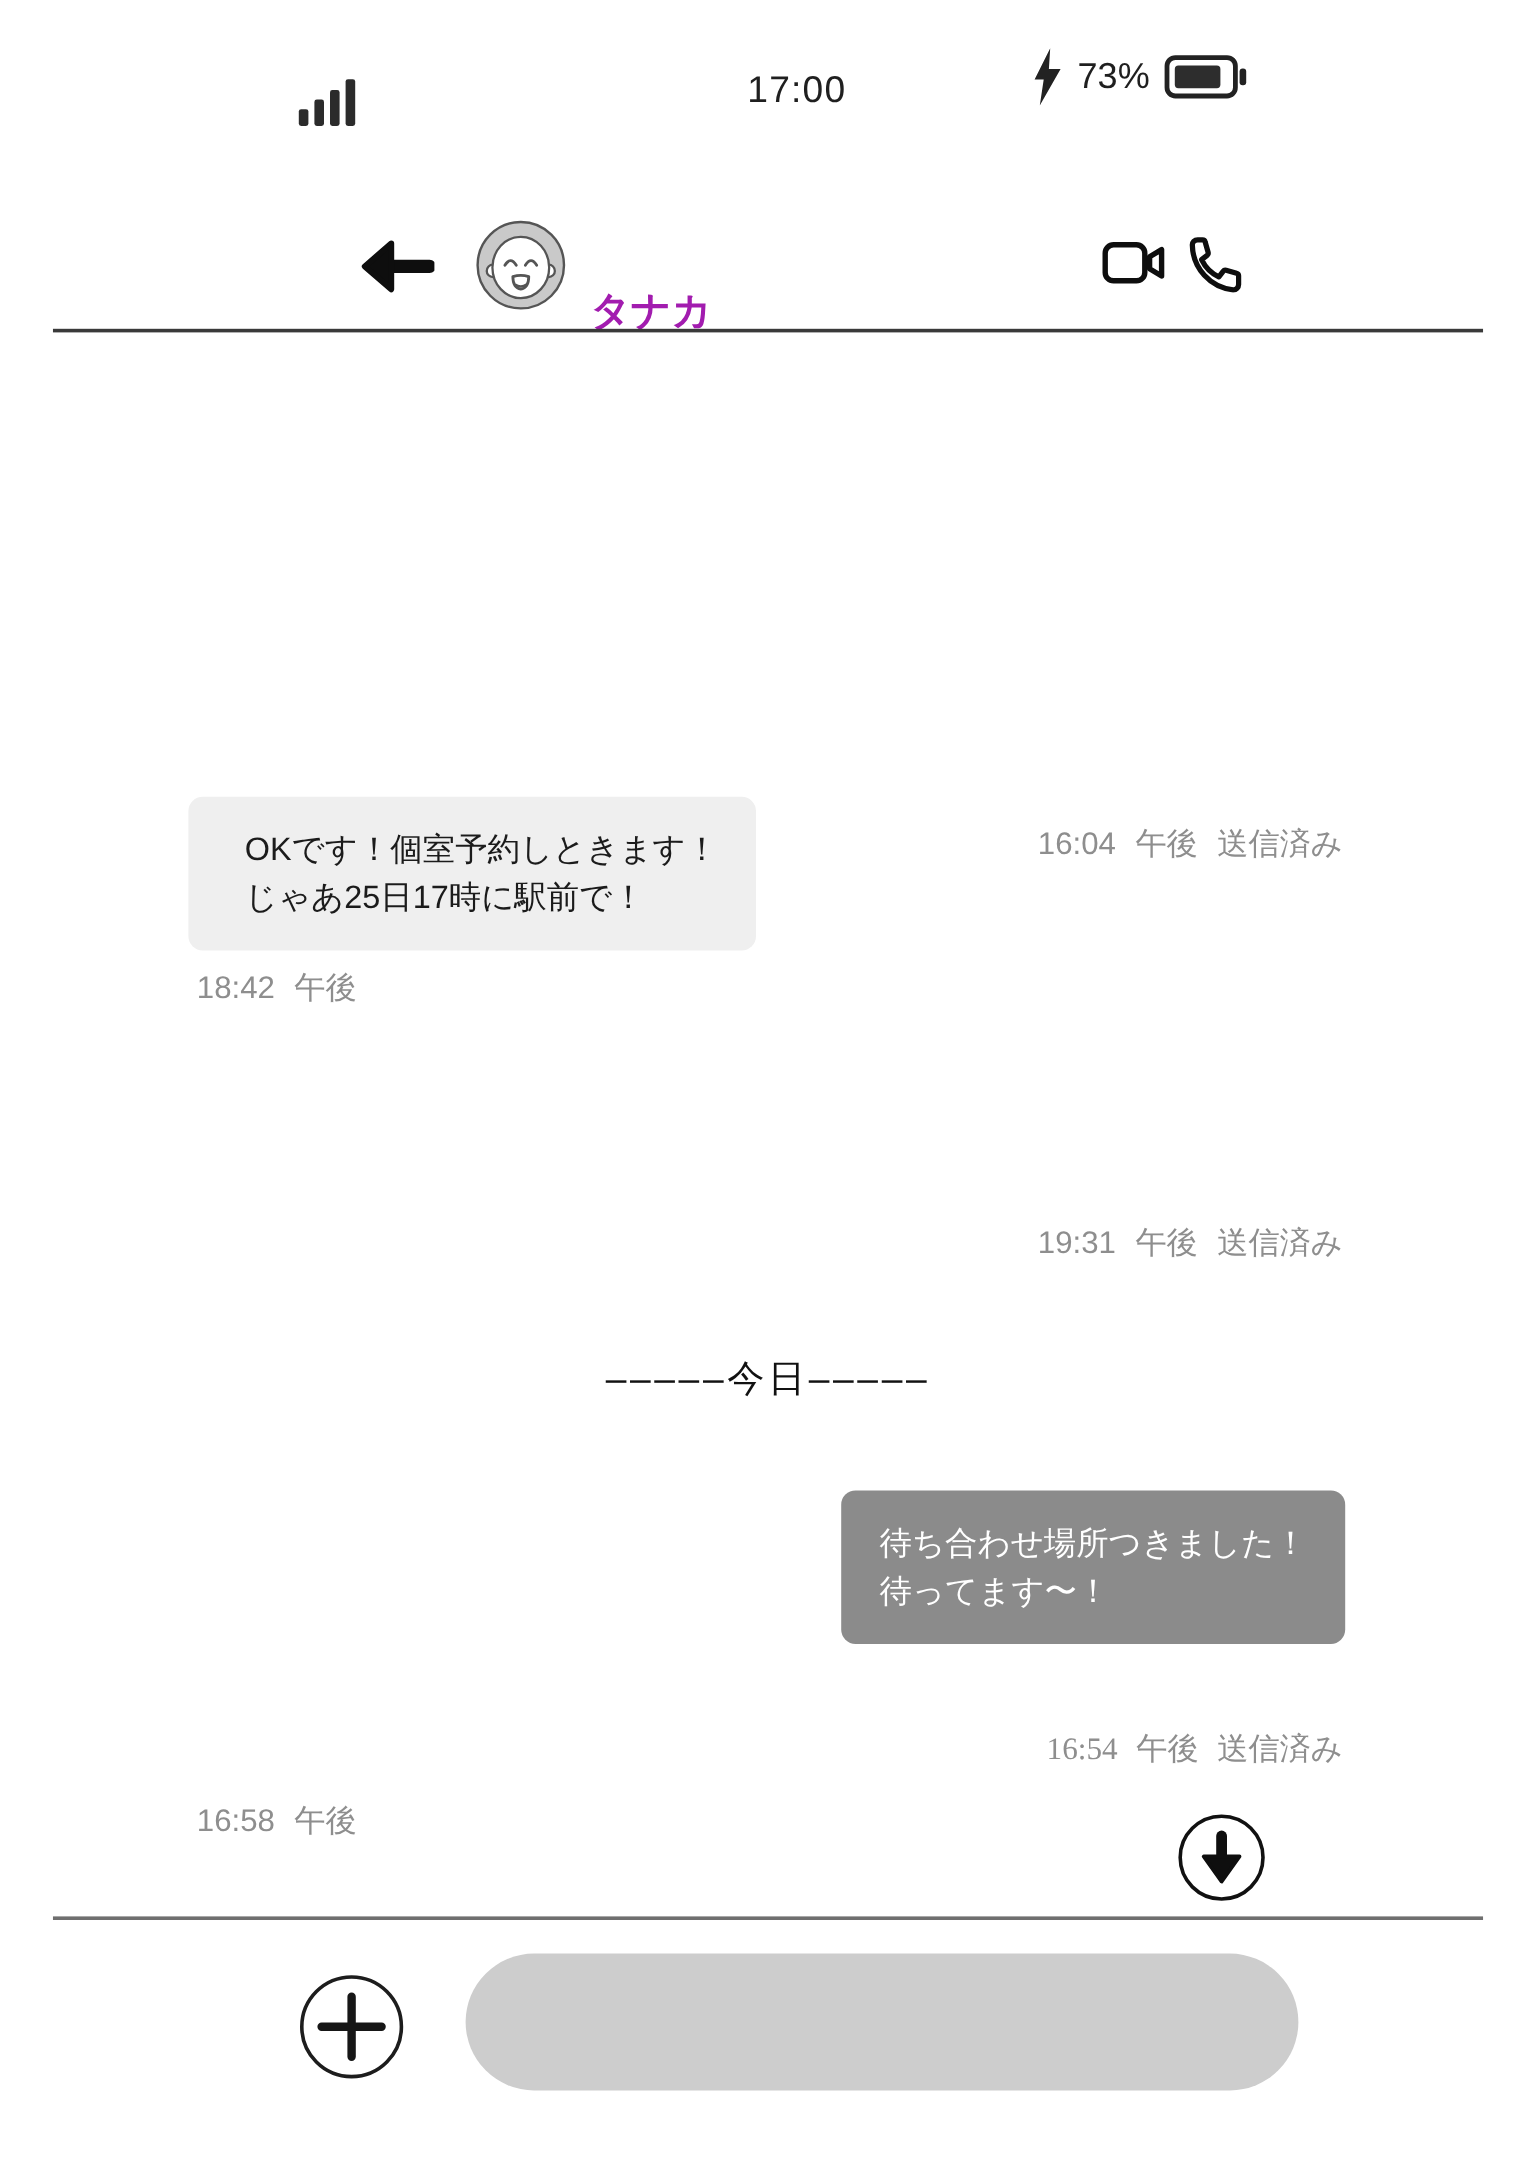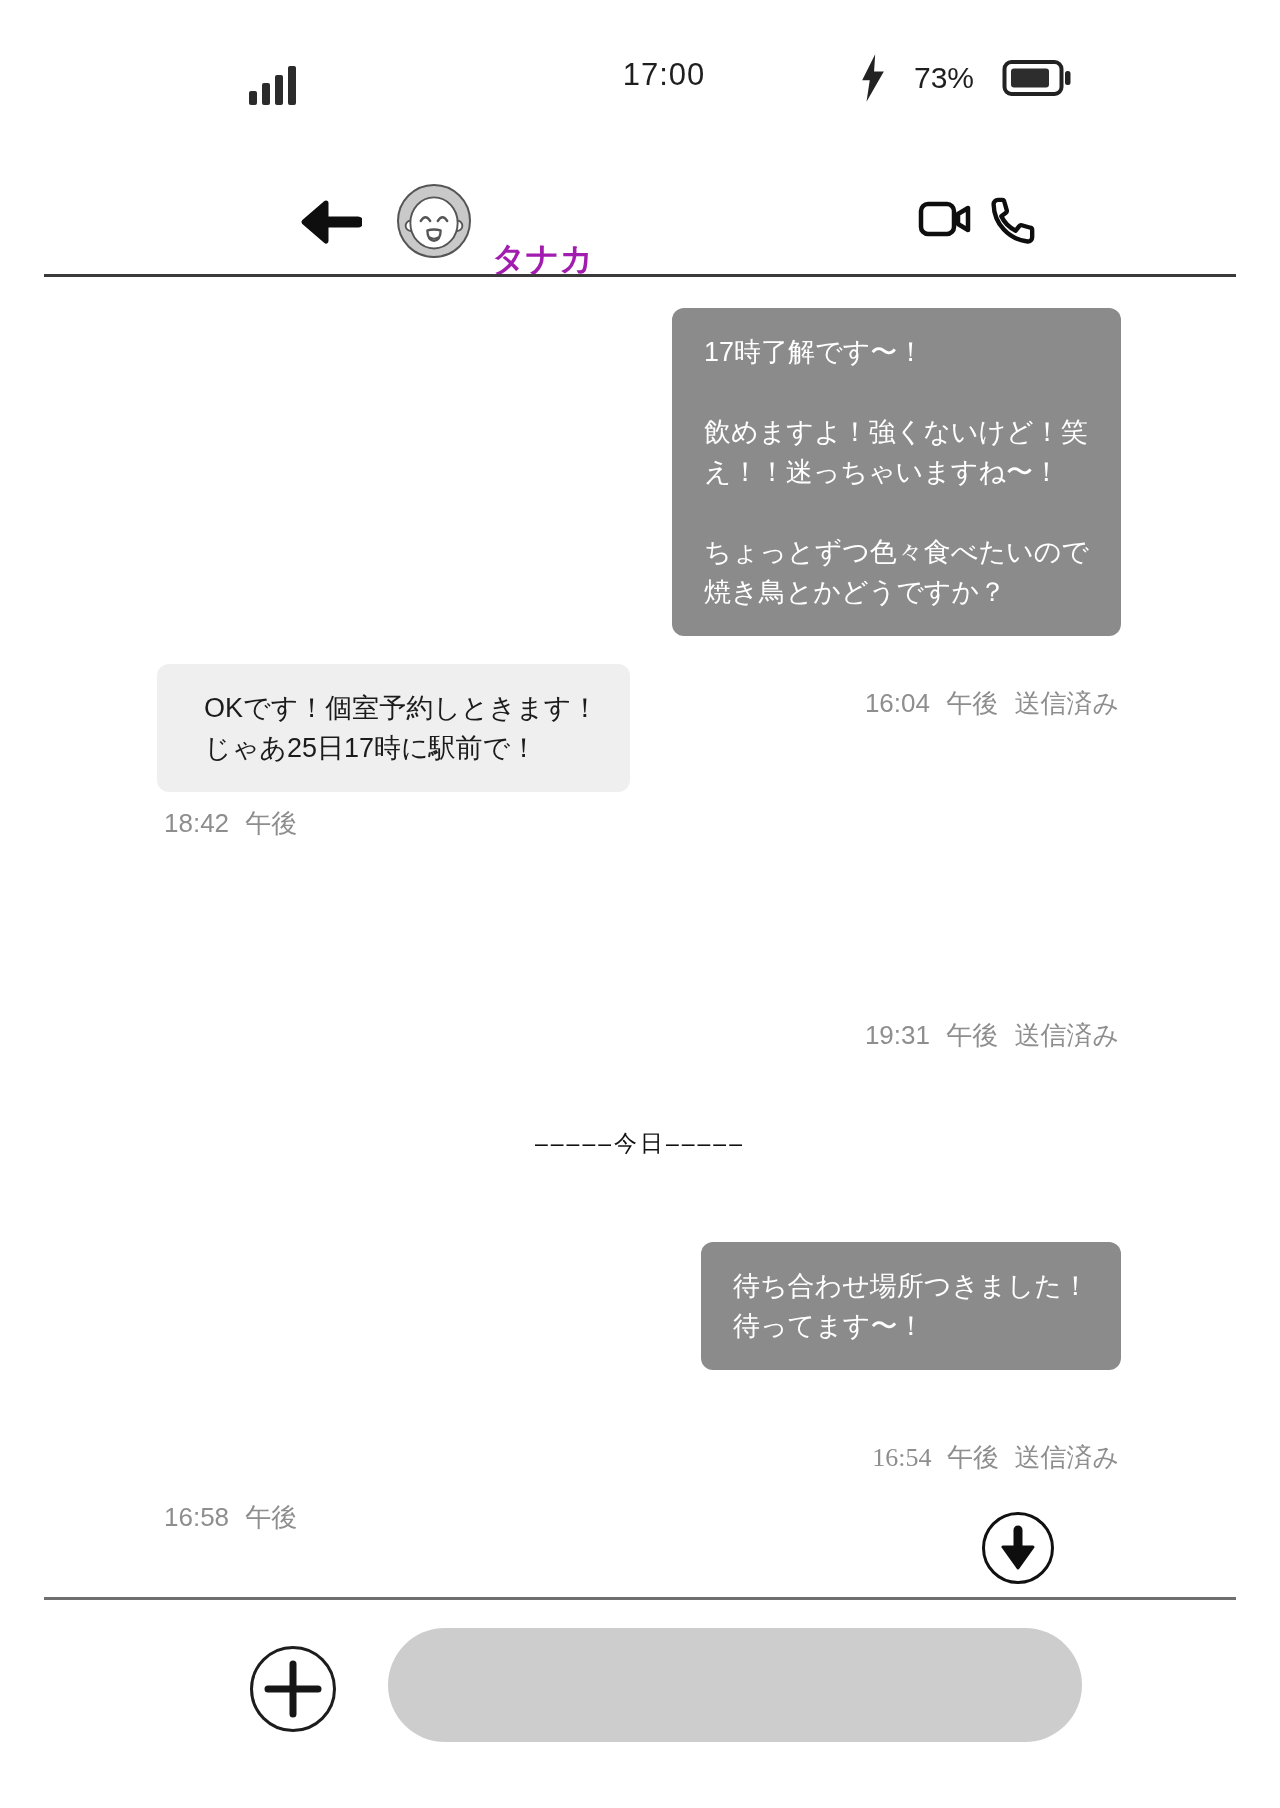--- a/index.html
+++ b/index.html
@@ -8,42 +8,42 @@
     background:#ffffff;overflow:hidden;
     font-family:"Liberation Sans","DejaVu Sans",sans-serif;
     color:#1b1b1b;
   }
   
   .signal{position:absolute;left:205px;top:66px;display:flex;align-items:flex-end;gap:5px;}
   .signal span{display:block;width:8px;background:#2b2b2b;border-radius:2px;}
   .signal .b1{height:14px}.signal .b2{height:22px}.signal .b3{height:30px}.signal .b4{height:39px}
   .status-time{position:absolute;left:540px;top:57px;width:160px;text-align:center;
     font-size:31px;color:#1f1f1f;letter-spacing:1px;}
-  .battery-group{position:absolute;left:816px;top:54px;display:flex;align-items:center;gap:28px;}
+  .battery-group{position:absolute;left:816px;top:40px;display:flex;align-items:center;gap:12px;}
   .battery-percent{font-size:30px;color:#1f1f1f;}
   
   .back-btn{position:absolute;left:254px;top:198px;width:64px;height:48px;cursor:pointer;}
   .avatar{position:absolute;left:353px;top:184px;width:74px;height:74px;border-radius:50%;
     background:#c9c9c9;border:2.5px solid #555;box-sizing:border-box;overflow:hidden;cursor:pointer;}
   .contact-name{position:absolute;left:448px;top:202px;font-size:33px;font-weight:bold;color:#a21caf;margin-top:35px;}
   .video-btn{position:absolute;left:874px;top:200px;width:54px;height:40px;cursor:pointer;}
   .call-btn{position:absolute;left:944px;top:194px;width:50px;height:50px;cursor:pointer;}
   .header-divider{position:absolute;left:0;top:274px;width:100%;height:3px;background:#3a3a3a;}
   
   .bubble{position:absolute;font-size:27px;line-height:40px;white-space:pre-line;
     border-radius:12px;padding:24px 32px;max-width:460px;}
   .sent{background:#8b8b8b;color:#ffffff;right:115px;}
   .received{background:#efefef;color:#1b1b1b;left:113px;}
   .meta{position:absolute;font-size:26px;color:#8e8e8e;word-spacing:9px;white-space:nowrap;}
   .meta-sent{right:117px;} .meta-recv{left:120px;}
   .m0{top:308px;} .meta0{top:654px;margin-top:32px;}
   .m1{top:664px;padding-left:47px;} .meta1{top:806px;}
   .m2{top:878px;} .meta2{top:1018px;}
   .date-divider{position:absolute;left:0;top:1128px;width:100%;text-align:center;
-    font-size:23px;color:#111;letter-spacing:3px;}
+    font-size:31px;color:#111;letter-spacing:3px;}
   .m3{top:1242px;} .meta3{top:1440px;font-family:Liberation Serif, serif;}
   .m4{top:1400px;} .meta4{top:1500px;}
   
   .scroll-btn{position:absolute;left:938px;top:1512px;width:72px;height:72px;border-radius:50%;
     border:3px solid #111;background:#fff;box-sizing:border-box;display:flex;
     align-items:center;justify-content:center;cursor:pointer;}
   .bottom-divider{position:absolute;left:0;top:1597px;width:100%;height:2.5px;background:#6f6f6f;}
   .plus-btn{position:absolute;left:206px;top:1646px;width:86px;height:86px;border-radius:50%;
     border:3px solid #1d1d1d;background:#fff;box-sizing:border-box;display:flex;
     align-items:center;justify-content:center;cursor:pointer;}
@@ -103,27 +103,20 @@
   </div>
 
   <div class="call-btn">
     <svg width="50" height="50" viewBox="0 0 24 24">
       <path d="M6.8 2.8c.5 0 .9.3 1 .8l1.2 4.2c.1.4 0 .9-.4 1.2L6.4 10.7a14.5 14.5 0 0 0 6.9 6.9l1.7-2.2c.3-.4.8-.5 1.2-.4l4.2 1.2c.5.1.8.5.8 1v3.5c0 1.2-1 2.2-2.2 2.1A18.3 18.3 0 0 1 2.7 5c-.1-1.2.9-2.2 2.1-2.2z" fill="none" stroke="#0e0e0e" stroke-width="2.1" stroke-linejoin="round"></path>
     </svg>
   </div>
 
   <div class="header-divider"></div>
 
-  <div class="bubble sent m0">17時了解です〜！
-
-飲めますよ！強くないけど！笑
-え！！迷っちゃいますね〜！
-
-ちょっとずつ色々食べたいので
-焼き鳥とかどうですか？</div>
   <div class="meta meta-sent meta0">16:04 午後 送信済み</div>
 
   <div class="bubble received m1">OKです！個室予約しときます！
 じゃあ25日17時に駅前で！</div>
   <div class="meta meta-recv meta1">18:42 午後</div>
 
   <div class="meta meta-sent meta2">19:31 午後 送信済み</div>
 
   <div class="date-divider">–––––今日–––––</div>
 

